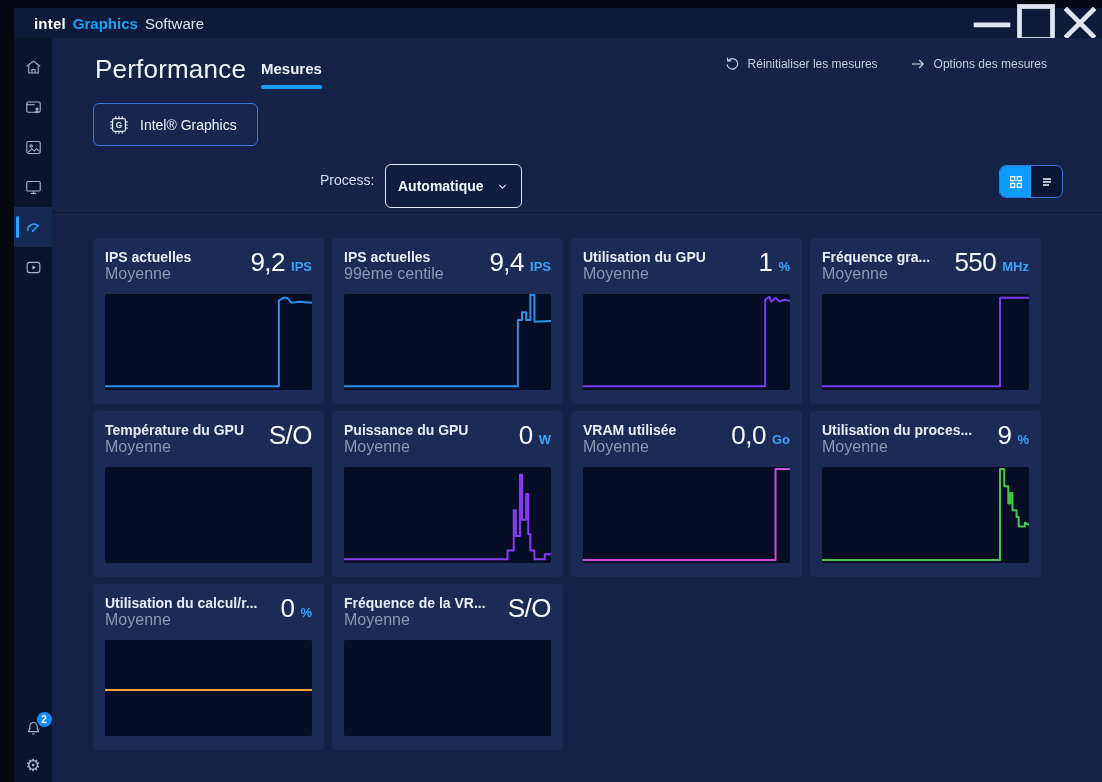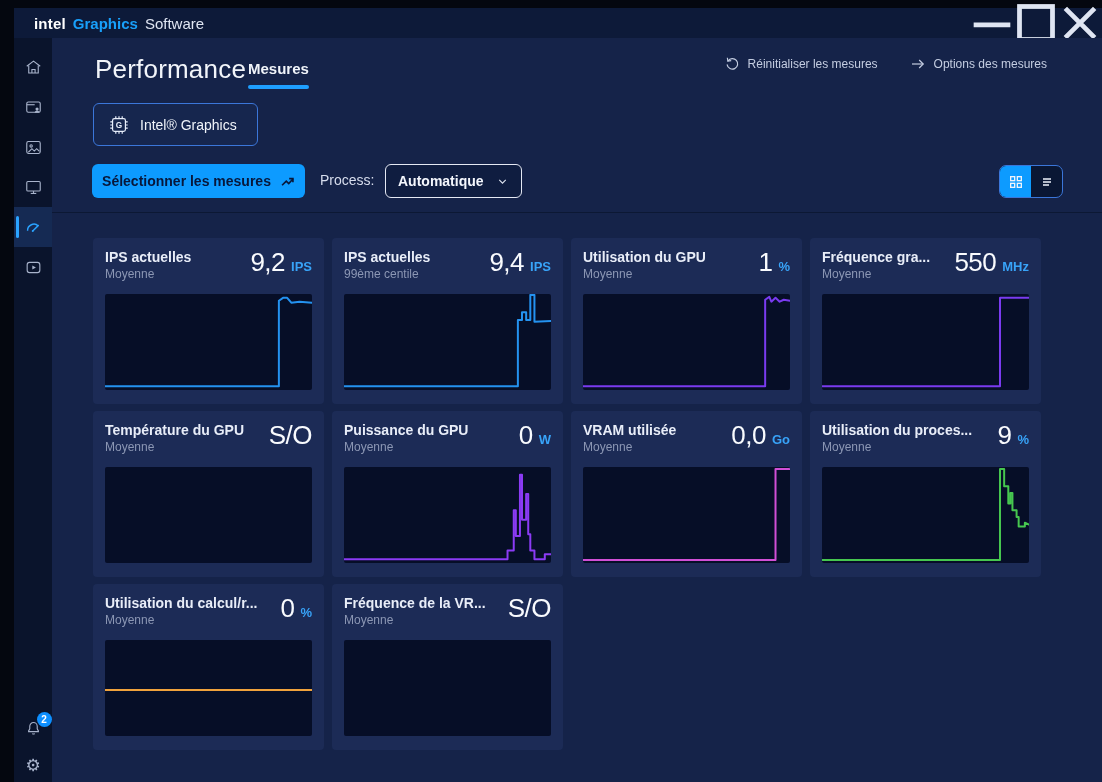--- a/index.html
+++ b/index.html
@@ -36,21 +36,21 @@
   .badge { position:absolute; top:-7px; right:-9px; min-width:15px; height:15px; border-radius:8px;
            background:#0d8fff; color:#fff; font-size:10px; font-weight:700; display:flex;
            align-items:center; justify-content:center; padding:0 3px; }
   .gear-glyph { font-size:17px; color:#a9b4cc; line-height:1; }
 
   .main { flex:1; position:relative; background:#152349; }
 
   
   .page-title { position:absolute; left:43px; top:16px; font-size:26px; font-weight:400;
                 color:#f2f5fa; letter-spacing:.2px; }
-  .tab { position:absolute; left:196px; top:22px; background:none; border:none; cursor:pointer; }
+  .tab { position:absolute; left:209px; top:22px; background:none; border:none; cursor:pointer; }
   .tab-label { color:#f0f4fa; font-size:15px; font-weight:700; }
   .tab-underline { margin-top:8px; height:4px; border-radius:2px; background:#1e9fff; }
   .hdr-links { position:absolute; right:55px; top:18px; display:flex; gap:32px; }
   .hdr-link { display:flex; align-items:center; gap:8px; background:none; border:none;
               cursor:pointer; color:#c4cde1; font-size:12px; }
   .hdr-link svg { width:16px; height:16px; stroke:#c4cde1; stroke-width:1.5; fill:none; }
 
   .gpu-btn { position:absolute; left:41px; top:65px; height:43px; padding:0 20px 0 14px;
              display:flex; align-items:center; gap:10px; background:#16264e;
              border:1px solid #3b76d9; border-radius:6px; cursor:pointer;
@@ -58,21 +58,21 @@
   .gpu-btn svg { width:22px; height:22px; stroke:#e8eefb; stroke-width:1.3; fill:none; }
   .gpu-btn svg text { stroke:none; fill:#e8eefb; font-size:9px; font-weight:700; }
 
   .select-btn { position:absolute; left:40px; top:126px; width:213px; height:34px;
                 background:#0d9bff; border:none; border-radius:6px; cursor:pointer;
                 display:flex; align-items:center; justify-content:center; gap:9px;
                 color:#08173a; font-size:14px; font-weight:700; }
   .select-btn svg { width:15px; height:15px; stroke:#08173a; stroke-width:2; fill:none; }
 
   .process-label { position:absolute; left:268px; top:134px; font-size:14px; color:#d7dded; }
-  .process-select { position:absolute; left:333px; top:126px; width:137px; height:34px;
+  .process-select { position:absolute; left:333px; top:126px; width:137px; height:44px;
                     background:#0f1d40; border:1px solid #e4e8f3; border-radius:6px;
                     display:flex; align-items:center; justify-content:space-between;
                     padding:0 12px; cursor:pointer; color:#f4f7fd; font-size:14px; font-weight:700; }
   .process-select svg { width:13px; height:13px; stroke:#dfe4f0; stroke-width:2; fill:none; }
 
   .view-toggle { position:absolute; right:39px; top:127px; height:33px; display:flex;
                  border:1px solid #3b76d9; border-radius:7px; overflow:hidden; background:#0a1734; }
   .view-btn { width:31px; height:100%; display:flex; align-items:center; justify-content:center;
               border:none; cursor:pointer; background:transparent; }
   .view-btn.active { background:#0d9bff; }
@@ -80,21 +80,21 @@
 
   .hdr-divider { position:absolute; left:0; right:0; top:174px; height:1px; background:#0c1834; }
 
   
   .cards { position:absolute; left:41px; top:200px; display:grid;
            grid-template-columns:repeat(4,231px); grid-auto-rows:166px; gap:7px 8px; }
   .card { background:#1c2b56; border-radius:4px; padding:10px 12px 12px;
           display:flex; flex-direction:column; }
   .card-head { display:flex; justify-content:space-between; align-items:flex-start; min-height:40px; }
   .card-title { color:#e8edf8; font-size:14px; font-weight:700; line-height:18px; white-space:nowrap; }
-  .card-sub   { color:#8c97b4; font-size:12px; line-height:16px; }
+  .card-sub   { color:#8c97b4; font-size:16px; line-height:16px; }
   .card-value { display:flex; align-items:baseline; gap:6px; }
   .val  { color:#f9fbfe; font-size:26px; font-weight:400; line-height:28px; letter-spacing:-.5px; }
   .unit { color:#38a3f8; font-size:13px; font-weight:700; }
   .chart { margin-top:6px; height:96px; background:#060e27; border-radius:2px; overflow:hidden; }
   .chart svg { width:100%; height:100%; display:block; }
 </style>
 </head>
 <body>
 
 <div class="app">
@@ -213,27 +213,20 @@
 
       <button class="gpu-btn">
         <svg viewBox="0 0 24 24">
           <rect x="5" y="5" width="14" height="14" rx="2"></rect>
           <path d="M8.5 2.5V5M12 2.5V5M15.5 2.5V5M8.5 19v2.5M12 19v2.5M15.5 19v2.5M2.5 8.5H5M2.5 12H5M2.5 15.5H5M19 8.5h2.5M19 12h2.5M19 15.5h2.5"></path>
           <text x="12" y="15.5" text-anchor="middle">G</text>
         </svg>
         <span>Intel® Graphics</span>
       </button>
 
-      <button class="select-btn">
-        <span>Sélectionner les mesures</span>
-        <svg viewBox="0 0 18 18">
-          <path d="M2.5 13.5 7.5 8.5l3 3 5-5.5"></path>
-            <path d="M11 5.5h4.5V10"></path>
-        </svg>
-      </button>
 
       <span class="process-label">Process:</span>
 
       <div class="process-select">
         <span>Automatique</span>
         <svg viewBox="0 0 24 24">
             <path d="M6 9l6 6 6-6"></path>
           </svg>
       </div>
 

